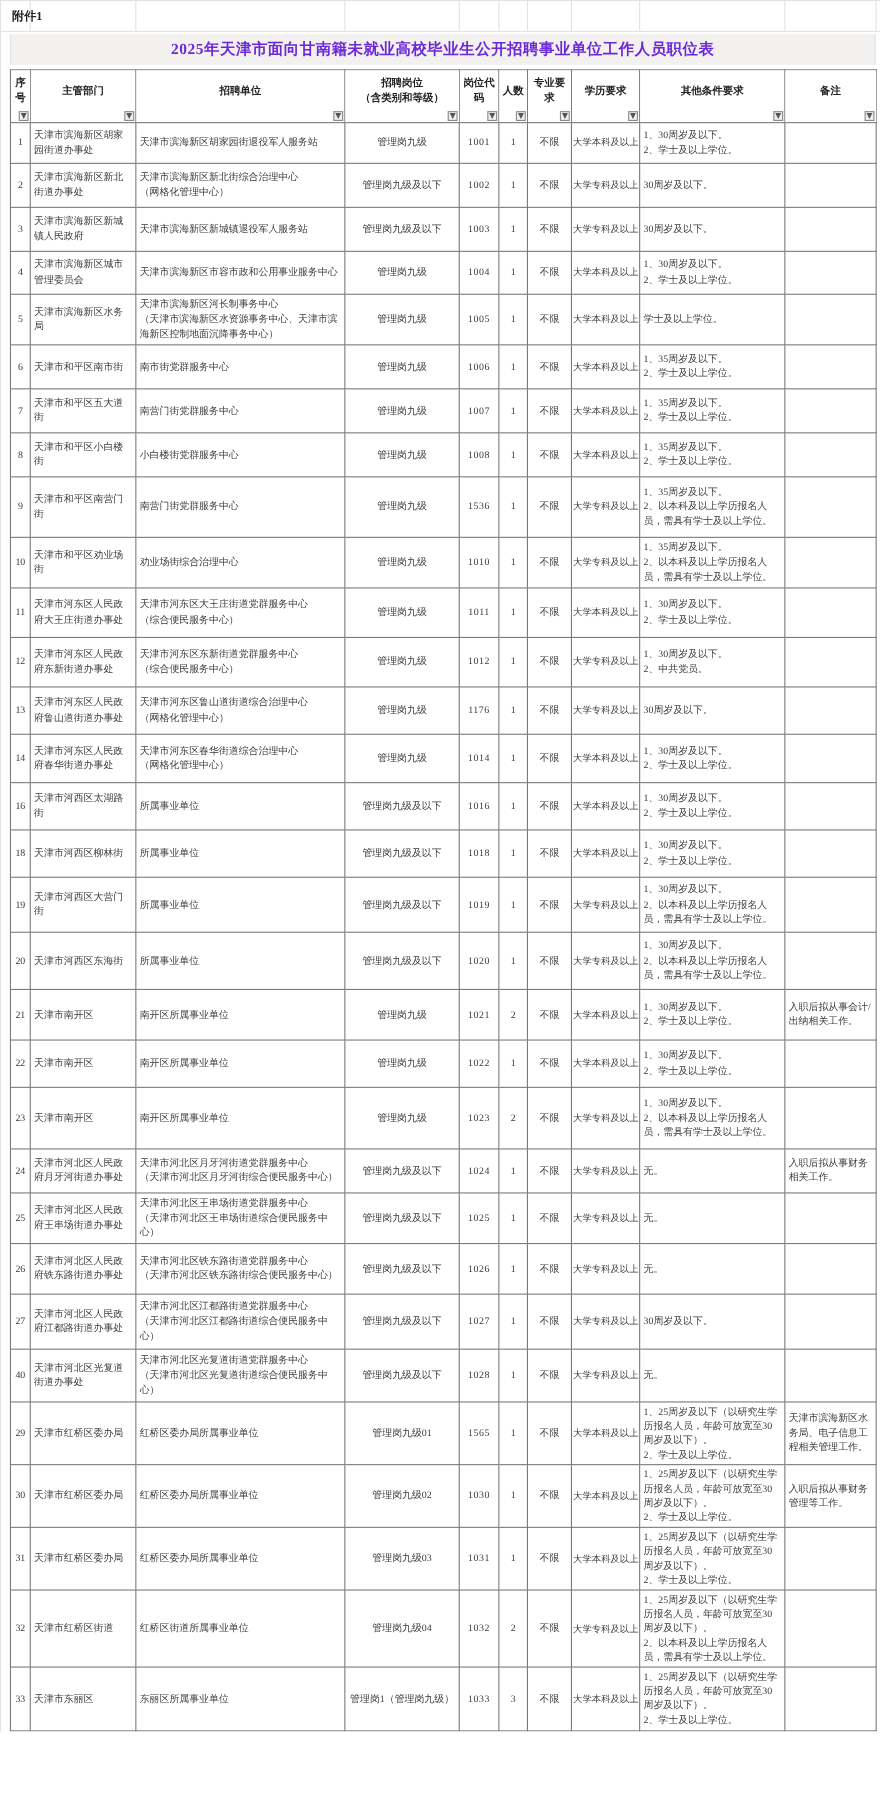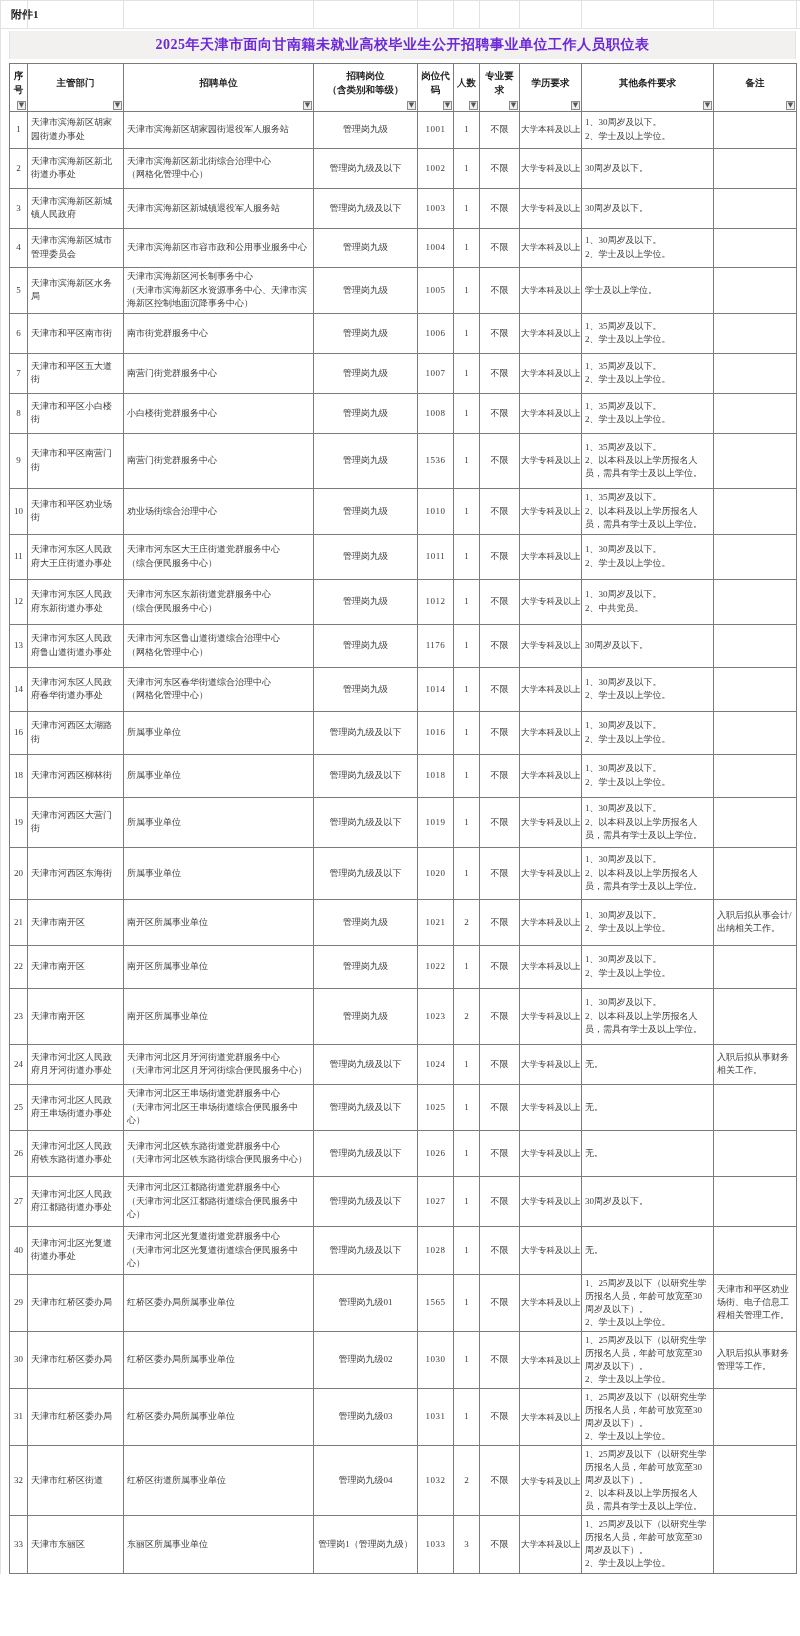--- a/index.html
+++ b/index.html
@@ -458,21 +458,21 @@
           <td class="c0">29</td>
           <td class="c1">天津市红桥区委办局</td>
           <td class="c2">红桥区委办局所属事业单位</td>
           <td class="c3">管理岗九级01</td>
           <td class="c4">1565</td>
           <td class="c5">1</td>
           <td class="c6">不限</td>
           <td class="c7">大学本科及以上</td>
           <td class="c8">1、25周岁及以下（以研究生学历报名人员，年龄可放宽至30周岁及以下）。
 2、学士及以上学位。</td>
-          <td class="c9">天津市和平区劝业场街、电子信息工程相关管理工作。</td>
+          <td class="c9">天津市滨海新区水务局、电子信息工程相关管理工作。</td>
         </tr>
         <tr style="height: 52px;">
           <td class="c0">30</td>
           <td class="c1">天津市红桥区委办局</td>
           <td class="c2">红桥区委办局所属事业单位</td>
           <td class="c3">管理岗九级02</td>
           <td class="c4">1030</td>
           <td class="c5">1</td>
           <td class="c6">不限</td>
           <td class="c7">大学本科及以上</td>

